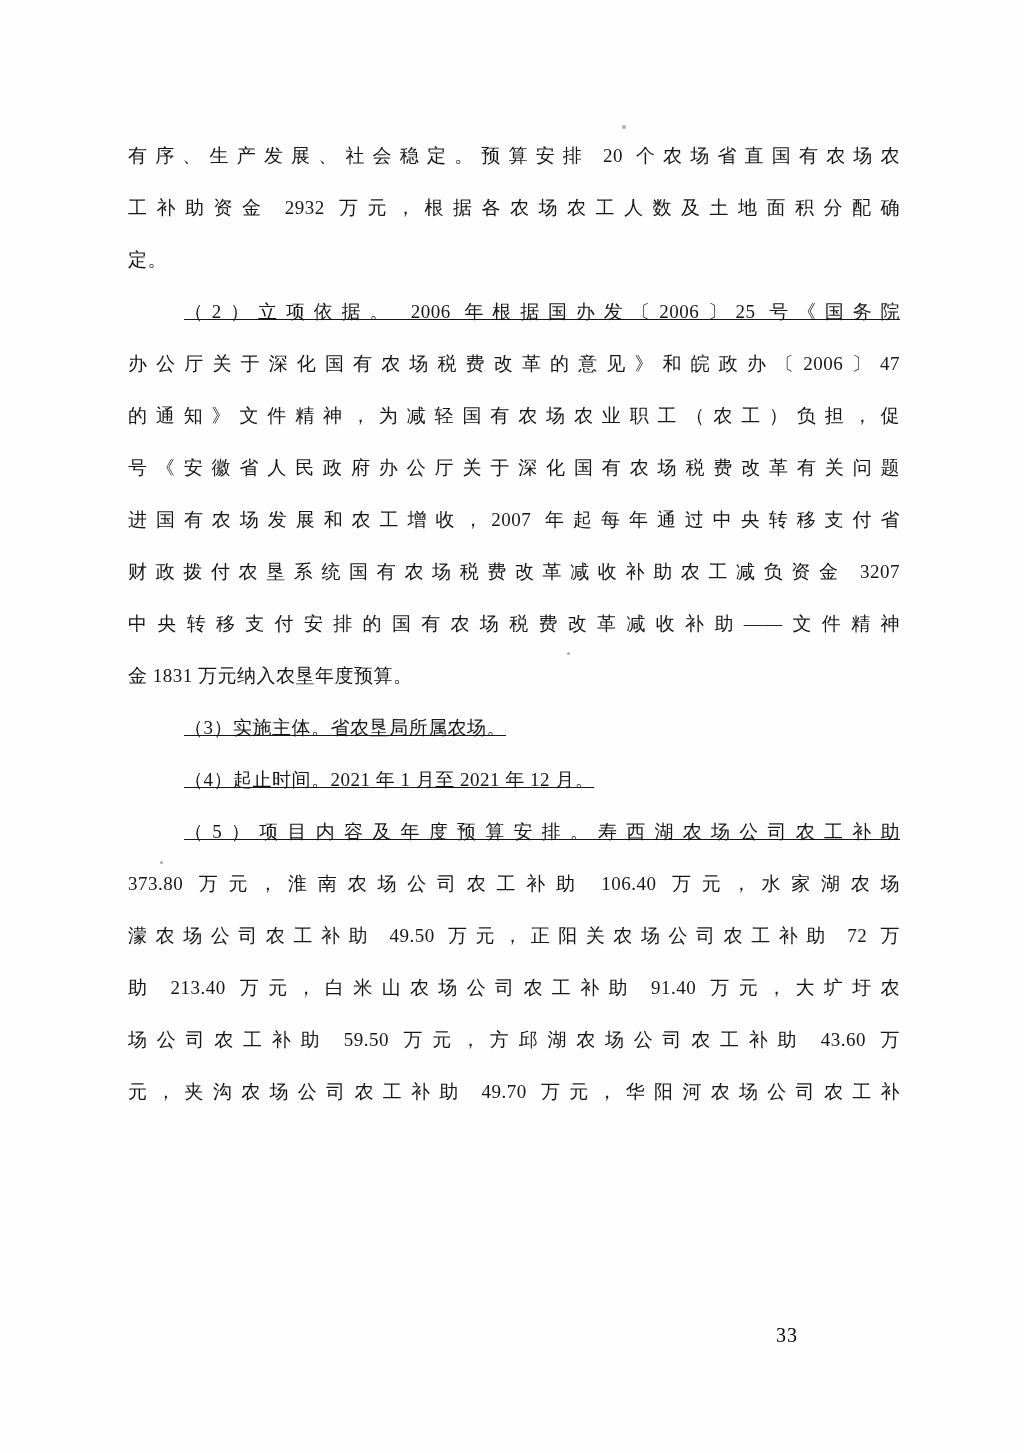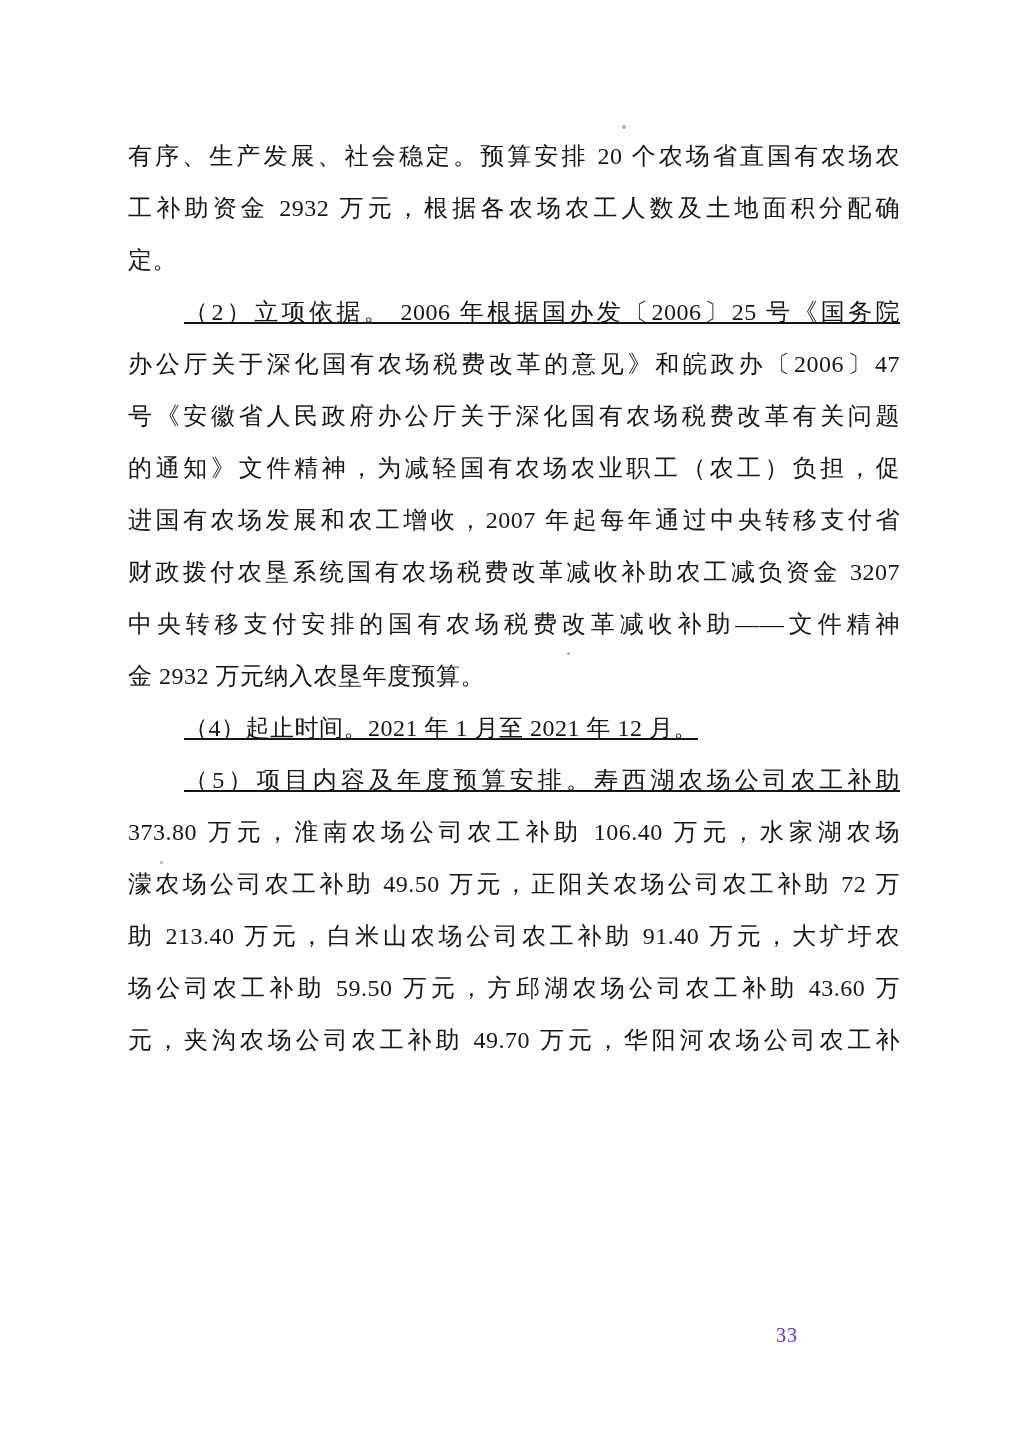--- a/index.html
+++ b/index.html
@@ -21,21 +21,21 @@
     position: absolute;
     left: 128px;
     top: 130px;
     width: 772px;
   }
   .line {
     margin: 0;
     padding: 0;
     height: 52px;
     line-height: 52px;
-    font-size: 24px;
+    font-size: 19px;
     letter-spacing: 0.5px;
     white-space: normal;
     overflow: hidden;
   }
   
   .line.j {
     text-align: justify;
     text-align-last: justify;
   }
   
@@ -50,21 +50,21 @@
     text-decoration: underline;
   }
   .page-number {
     position: absolute;
     left: 762px;
     top: 1324px;
     width: 50px;
     text-align: center;
     font-size: 20px;
     letter-spacing: 1px;
-    color: #6d28d9;
+    color: #000000;
   }
   
   .speck {
     position: absolute;
     background: #6a6a6a;
     border-radius: 50%;
     opacity: 0.55;
   }
   .speck.s1 { left: 622px; top: 125px; width: 4px; height: 4px; }
   .speck.s2 { left: 160px; top: 861px; width: 3px; height: 3px; }
@@ -73,26 +73,27 @@
 </head>
 <body>
 
 <div class="page">
   <div class="text-block">
     <p class="line j">有序、生产发展、社会稳定。预算安排 20 个农场省直国有农场农</p>
     <p class="line j">工补助资金 2932 万元，根据各农场农工人数及土地面积分配确</p>
     <p class="line p">定。</p>
     <p class="line j ind">（2）立项依据。 2006 年根据国办发〔2006〕25 号《国务院</p>
     <p class="line j">办公厅关于深化国有农场税费改革的意见》和皖政办〔2006〕47</p>
+    <p class="line j">的通知》文件精神，为减轻国有农场农业职工（农工）负担，促</p>
     <p class="line j">号《安徽省人民政府办公厅关于深化国有农场税费改革有关问题</p>
-    <p class="line j">的通知》文件精神，为减轻国有农场农业职工（农工）负担，促</p>
     <p class="line j">进国有农场发展和农工增收，2007 年起每年通过中央转移支付省</p>
     <p class="line j">财政拨付农垦系统国有农场税费改革减收补助农工减负资金 3207</p>
     <p class="line j">中央转移支付安排的国有农场税费改革减收补助——文件精神</p>
-    <p class="line p">金 2932 万元纳入农垦年度预算。</p>
+    <p class="line p">金 1831 万元纳入农垦年度预算。</p>
+    <p class="line p ind">（3）实施主体。省农垦局所属农场。</p>
     <p class="line p ind">（4）起止时间。2021 年 1 月至 2021 年 12 月。</p>
     <p class="line j ind">（5）项目内容及年度预算安排。寿西湖农场公司农工补助</p>
     <p class="line j">373.80 万元，淮南农场公司农工补助 106.40 万元，水家湖农场</p>
     <p class="line j">濛农场公司农工补助 49.50 万元，正阳关农场公司农工补助 72 万</p>
     <p class="line j">助 213.40 万元，白米山农场公司农工补助 91.40 万元，大圹圩农</p>
     <p class="line j">场公司农工补助 59.50 万元，方邱湖农场公司农工补助 43.60 万</p>
     <p class="line j">元，夹沟农场公司农工补助 49.70 万元，华阳河农场公司农工补</p>
   </div>
 
   <div class="page-number">33</div>

